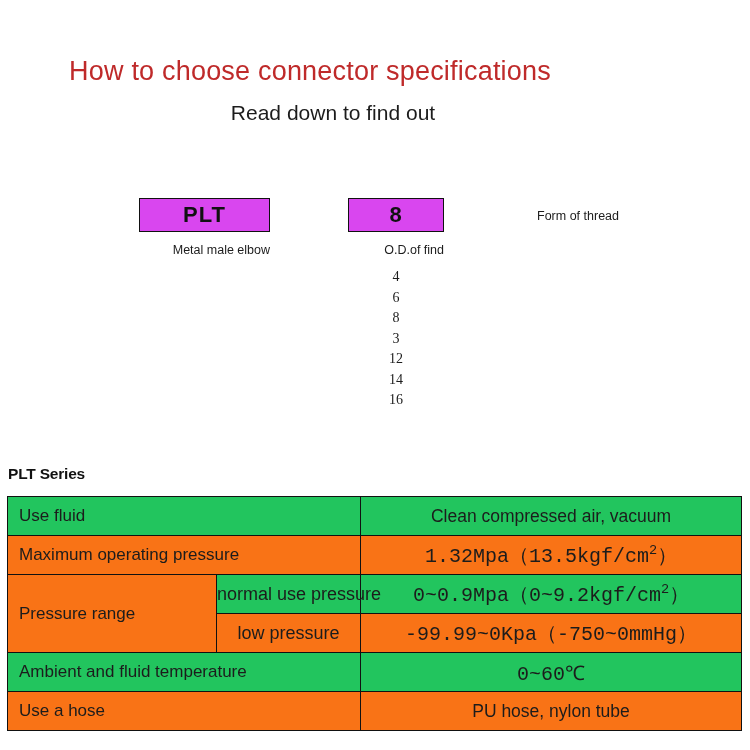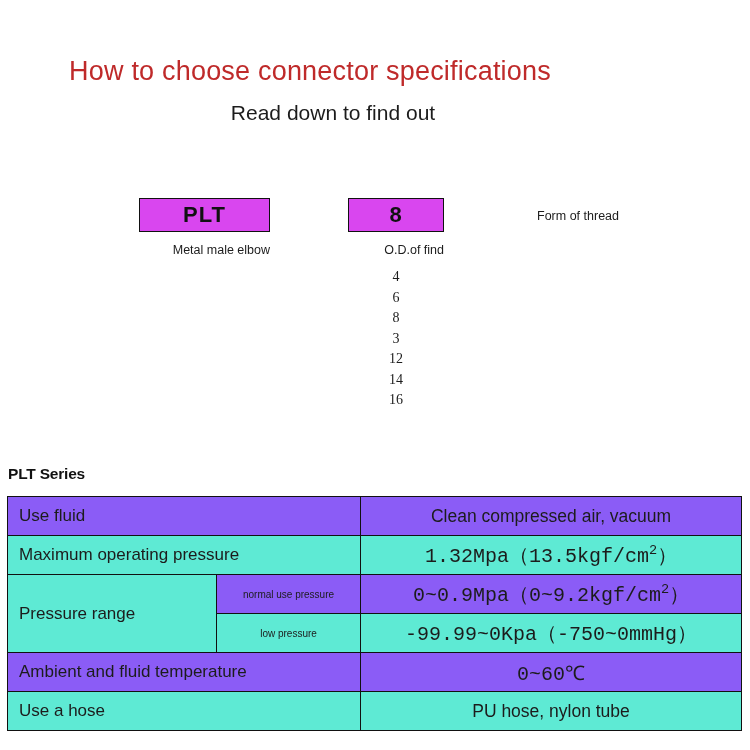--- a/index.html
+++ b/index.html
@@ -111,37 +111,37 @@
     color: #1c1c1c;
   }
   .cell-label {
     font-size: 17px;
     padding-left: 11px !important;
     height: 38px;
     text-align: left;
     white-space: nowrap;
   }
   .cell-sublabel {
-    font-size: 10px;
+    font-size: 18px;
     text-align: center;
     height: 37px;
     white-space: nowrap;
   }
   .cell-value {
     text-align: center;
     height: 38px;
     white-space: nowrap;
   }
   .v-big { font-size: 17.5px; }
   .v-small {
     font-size: 20px;
     font-family: Liberation Mono, monospace;
   }
-  .beige { background: #8b5cf6; }
-  .white { background: #5eead4; }
+  .beige { background: #22c55e; }
+  .white { background: #f97316; }
   sup { font-size: 0.68em; vertical-align: super; line-height: 0; }
 </style>
 </head>
 <body>
 
 <div class="title-main">How to choose connector specifications</div>
 <div class="title-sub">Read down to find out</div>
 
 <div class="code-section">
 

